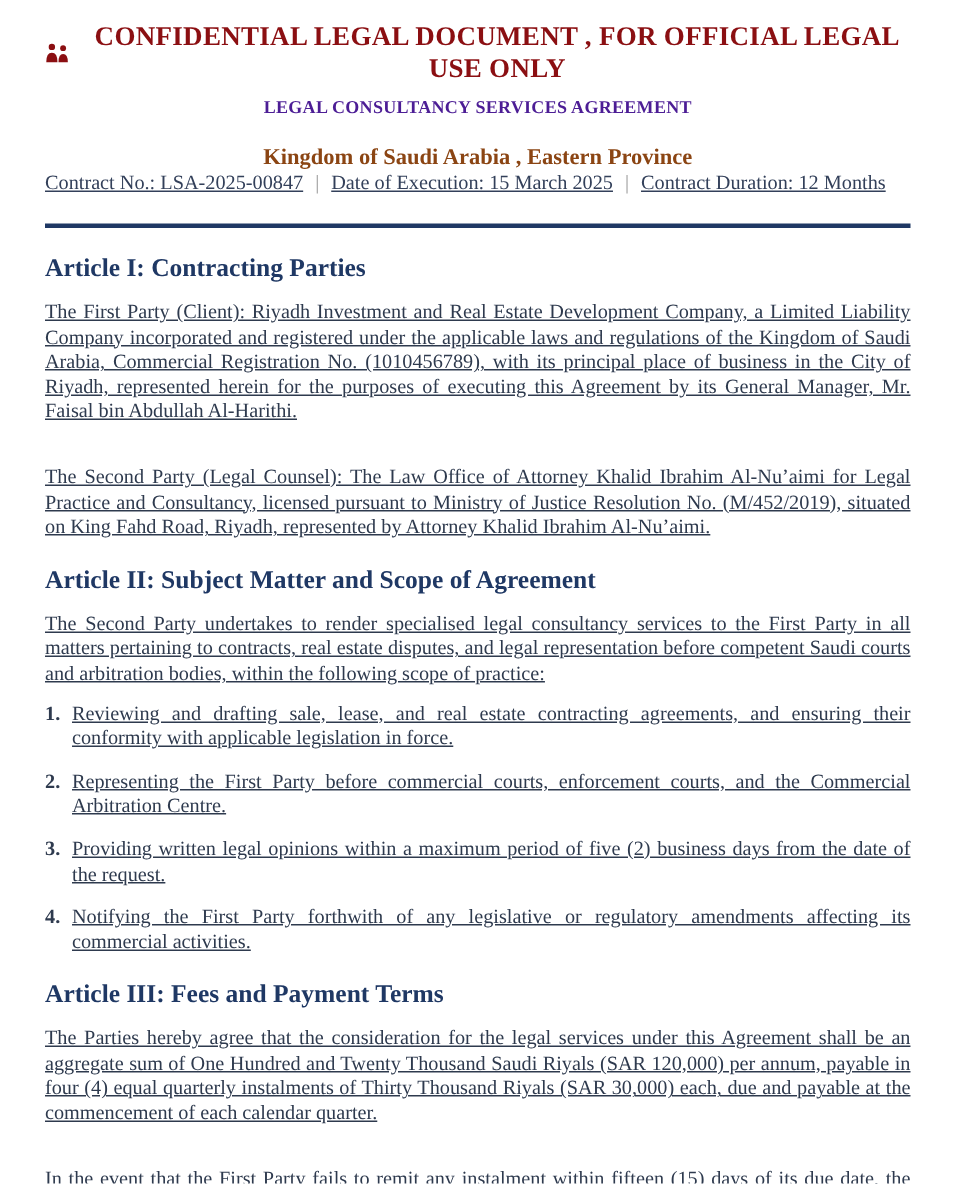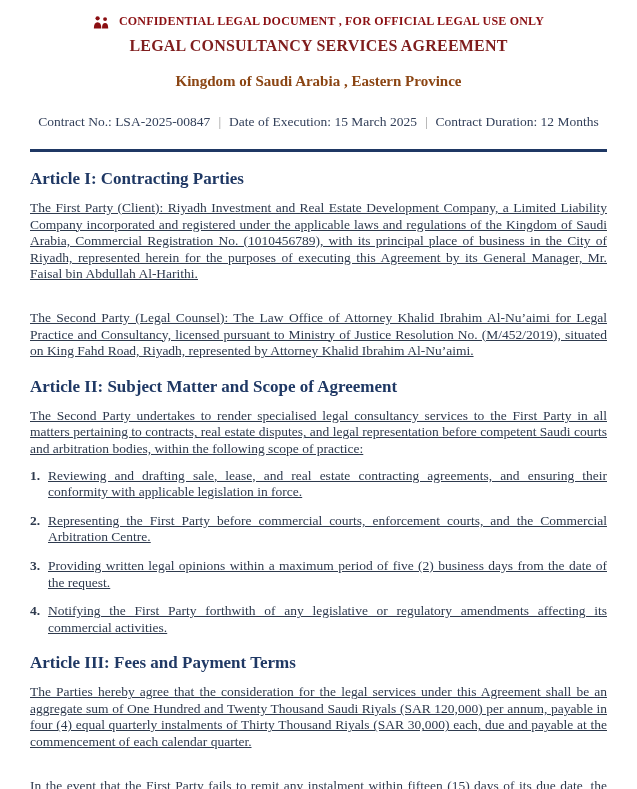--- a/index.html
+++ b/index.html
@@ -9,28 +9,28 @@
     overflow: hidden;
     font-family: "Liberation Serif", serif;
     color: #2e3a4e;
   }
   .page { padding: 14px 30px 0 30px; }
 
   
   .hdr { text-align: center; }
   .hdr-line1 {
     display: flex; align-items: center; justify-content: center; gap: 9px;
-    font-weight: bold; font-size: 12px; color: #8b0f12; letter-spacing: .2px;
+    font-weight: bold; font-size: 18px; color: #8b0f12; letter-spacing: .2px;
   }
   .hdr-icon { display: inline-flex; flex: none; }
-  .hdr-line2 { margin-top: 8px; font-weight: bold; font-size: 16px; color: #7f1d1d; letter-spacing: .2px; }
+  .hdr-line2 { margin-top: 8px; font-weight: bold; font-size: 12px; color: #4c1d95; letter-spacing: .2px; }
   .hdr-line3 { margin-top: 18px; font-weight: bold; font-size: 15px; color: #8b4513; }
 
   
-  .meta { margin-top: 24px; text-align: center; font-size: 13.5px; color: #33405a; }
+  .meta { text-align: left; font-size: 13.5px; color: #33405a; text-decoration: underline; }
   .meta .sep { color: #9a9a9a; padding: 0 8px; }
 
   
   .rule { margin-top: 19px; height: 3px; background: #1f3864; }
 
   
   h2.article {
     margin: 17px 0 11px 0;
     font-size: 17px; font-weight: bold; color: #1f3864;
   }

